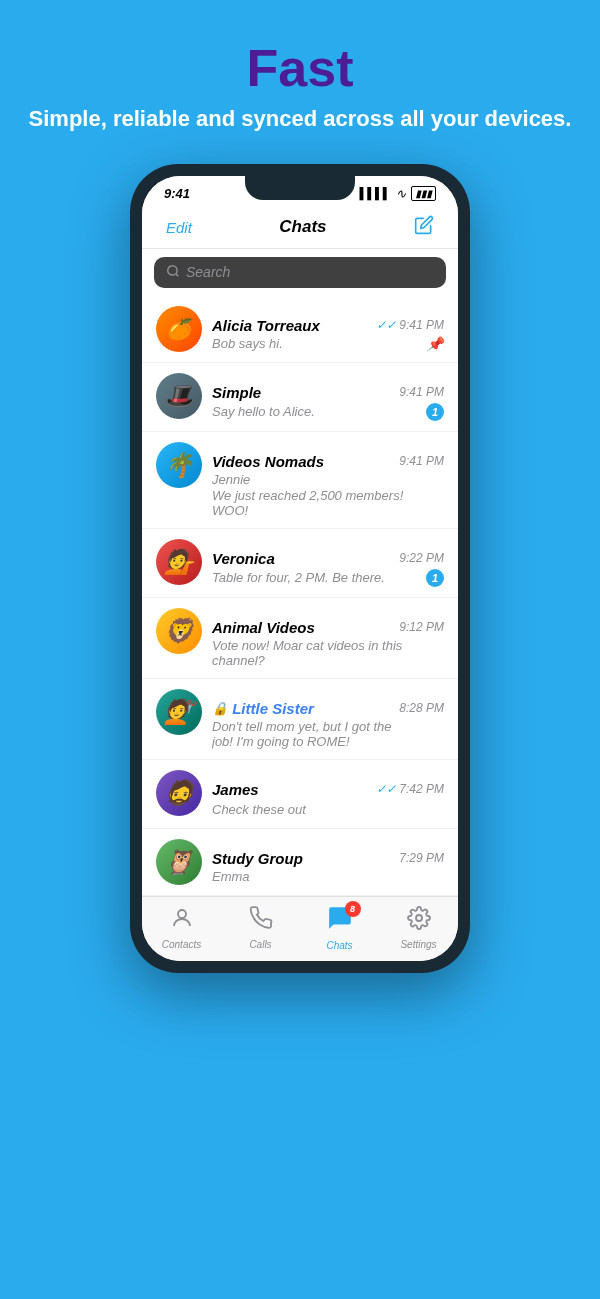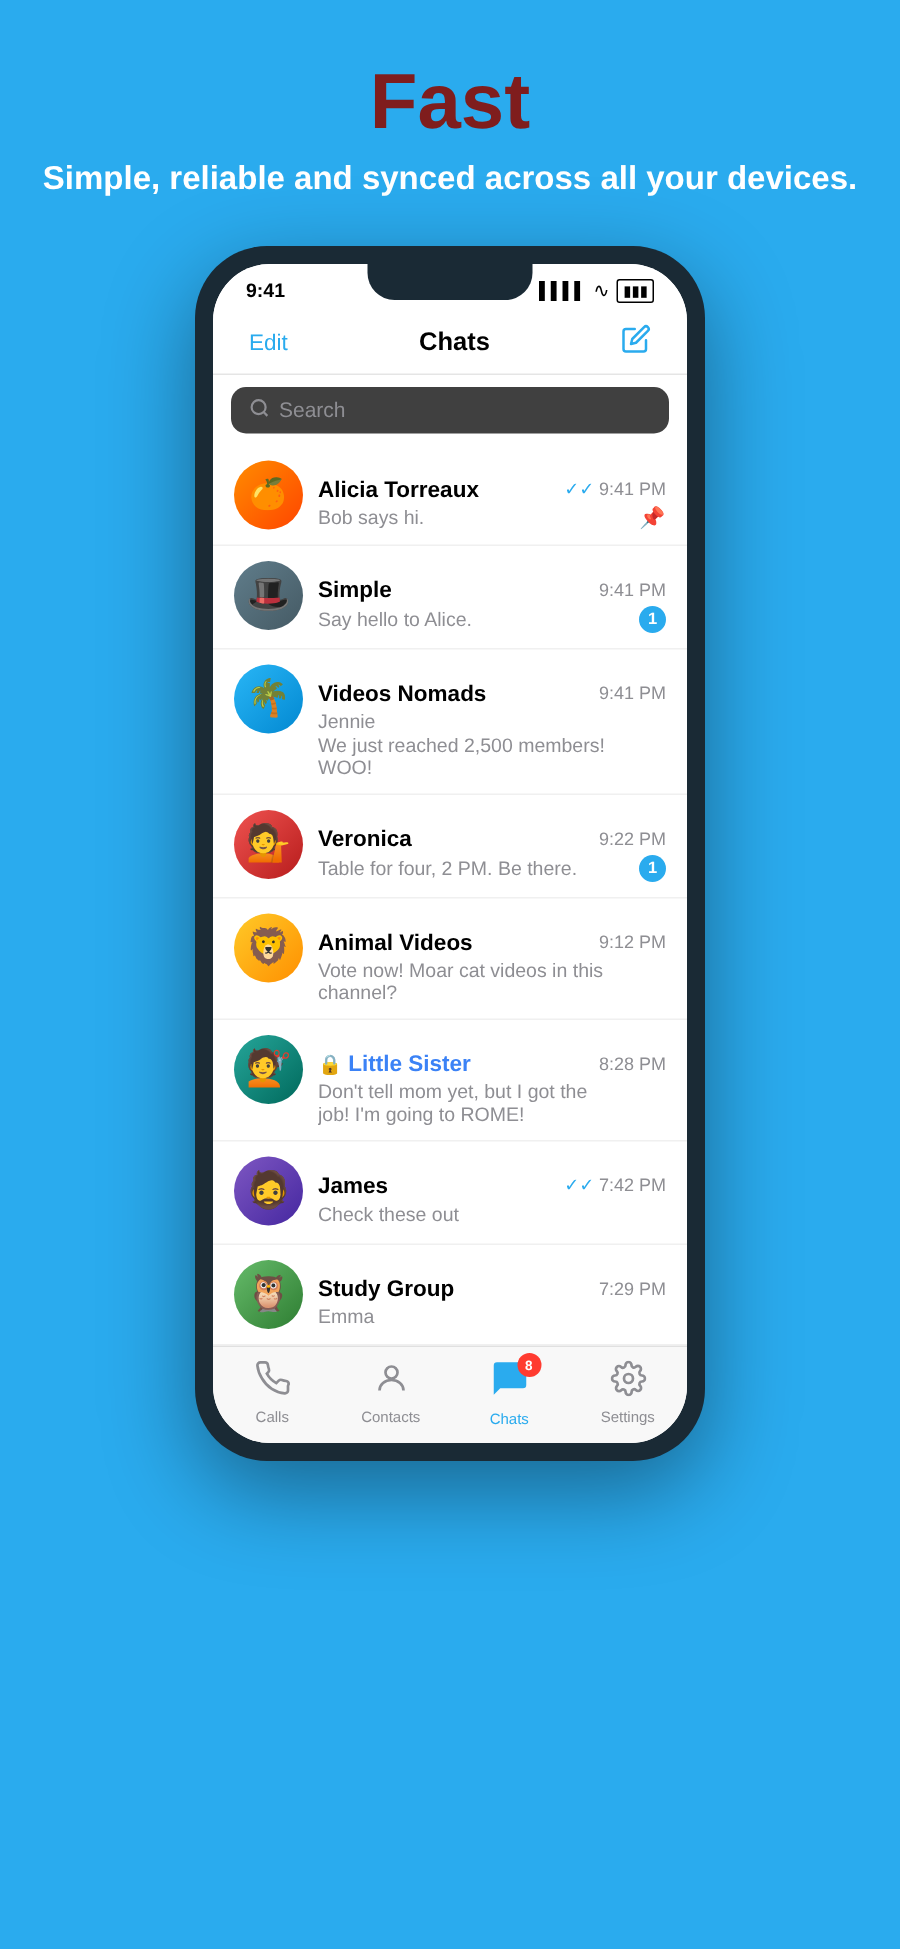--- a/index.html
+++ b/index.html
@@ -16,21 +16,21 @@
 
     
     .hero {
       text-align: center;
       padding: 40px 20px 20px;
       color: white;
     }
     .hero-title {
       font-size: 52px;
       font-weight: 900;
-      color: #7f1d1d;
+      color: #4c1d95;
       line-height: 1.1;
     }
     .hero-subtitle {
       font-size: 22px;
       font-weight: 600;
       color: white;
       margin-top: 8px;
       line-height: 1.3;
     }
 
@@ -41,20 +41,21 @@
       border-radius: 48px;
       padding: 12px;
       box-shadow: 0 20px 60px rgba(0,0,0,0.4);
       margin-top: 10px;
     }
     .phone-screen {
       background: #ffffff;
       border-radius: 38px;
       overflow: hidden;
       position: relative;
+      font-style: italic;
     }
 
     
     .status-bar {
       display: flex;
       justify-content: space-between;
       align-items: center;
       padding: 10px 22px 6px;
       background: white;
       position: relative;
@@ -431,34 +432,34 @@
         </div>
       </div>
 
     </div>
 
     <div class="tab-bar">
 
       <div class="tab-item">
         <span class="tab-icon">
           <svg width="24" height="24" viewBox="0 0 24 24" fill="none" stroke="#8e8e93" stroke-width="1.8">
-            <path d="M22 16.92v3a2 2 0 0 1-2.18 2 19.79 19.79 0 0 1-8.63-3.07A19.5 19.5 0 0 1 4.69 12 19.79 19.79 0 0 1 1.61 3.4 2 2 0 0 1 3.58 1.22h3a2 2 0 0 1 2 1.72c.127.96.361 1.903.7 2.81a2 2 0 0 1-.45 2.11L7.91 8.77a16 16 0 0 0 6.29 6.29l1.62-1.62a2 2 0 0 1 2.11-.45c.907.339 1.85.573 2.81.7a2 2 0 0 1 1.72 2.03z"></path>
-          </svg>
-        </span>
-        <span class="tab-label">Calls</span>
-      </div>
-
-      <div class="tab-item">
-        <span class="tab-icon">
-          <svg width="24" height="24" viewBox="0 0 24 24" fill="none" stroke="#8e8e93" stroke-width="1.8">
             <circle cx="12" cy="8" r="4"></circle>
             <path d="M4 20c0-4 3.6-7 8-7s8 3 8 7"></path>
           </svg>
         </span>
         <span class="tab-label">Contacts</span>
+      </div>
+
+      <div class="tab-item">
+        <span class="tab-icon">
+          <svg width="24" height="24" viewBox="0 0 24 24" fill="none" stroke="#8e8e93" stroke-width="1.8">
+            <path d="M22 16.92v3a2 2 0 0 1-2.18 2 19.79 19.79 0 0 1-8.63-3.07A19.5 19.5 0 0 1 4.69 12 19.79 19.79 0 0 1 1.61 3.4 2 2 0 0 1 3.58 1.22h3a2 2 0 0 1 2 1.72c.127.96.361 1.903.7 2.81a2 2 0 0 1-.45 2.11L7.91 8.77a16 16 0 0 0 6.29 6.29l1.62-1.62a2 2 0 0 1 2.11-.45c.907.339 1.85.573 2.81.7a2 2 0 0 1 1.72 2.03z"></path>
+          </svg>
+        </span>
+        <span class="tab-label">Calls</span>
       </div>
 
       <div class="tab-item">
         <div class="tab-badge-wrap">
           <span class="tab-icon active">
             <svg width="26" height="26" viewBox="0 0 24 24" fill="#2AABEE">
               <path d="M20 2H4a2 2 0 0 0-2 2v18l4-4h14a2 2 0 0 0 2-2V4a2 2 0 0 0-2-2z"></path>
             </svg>
           </span>
           <span class="tab-badge">8</span>

